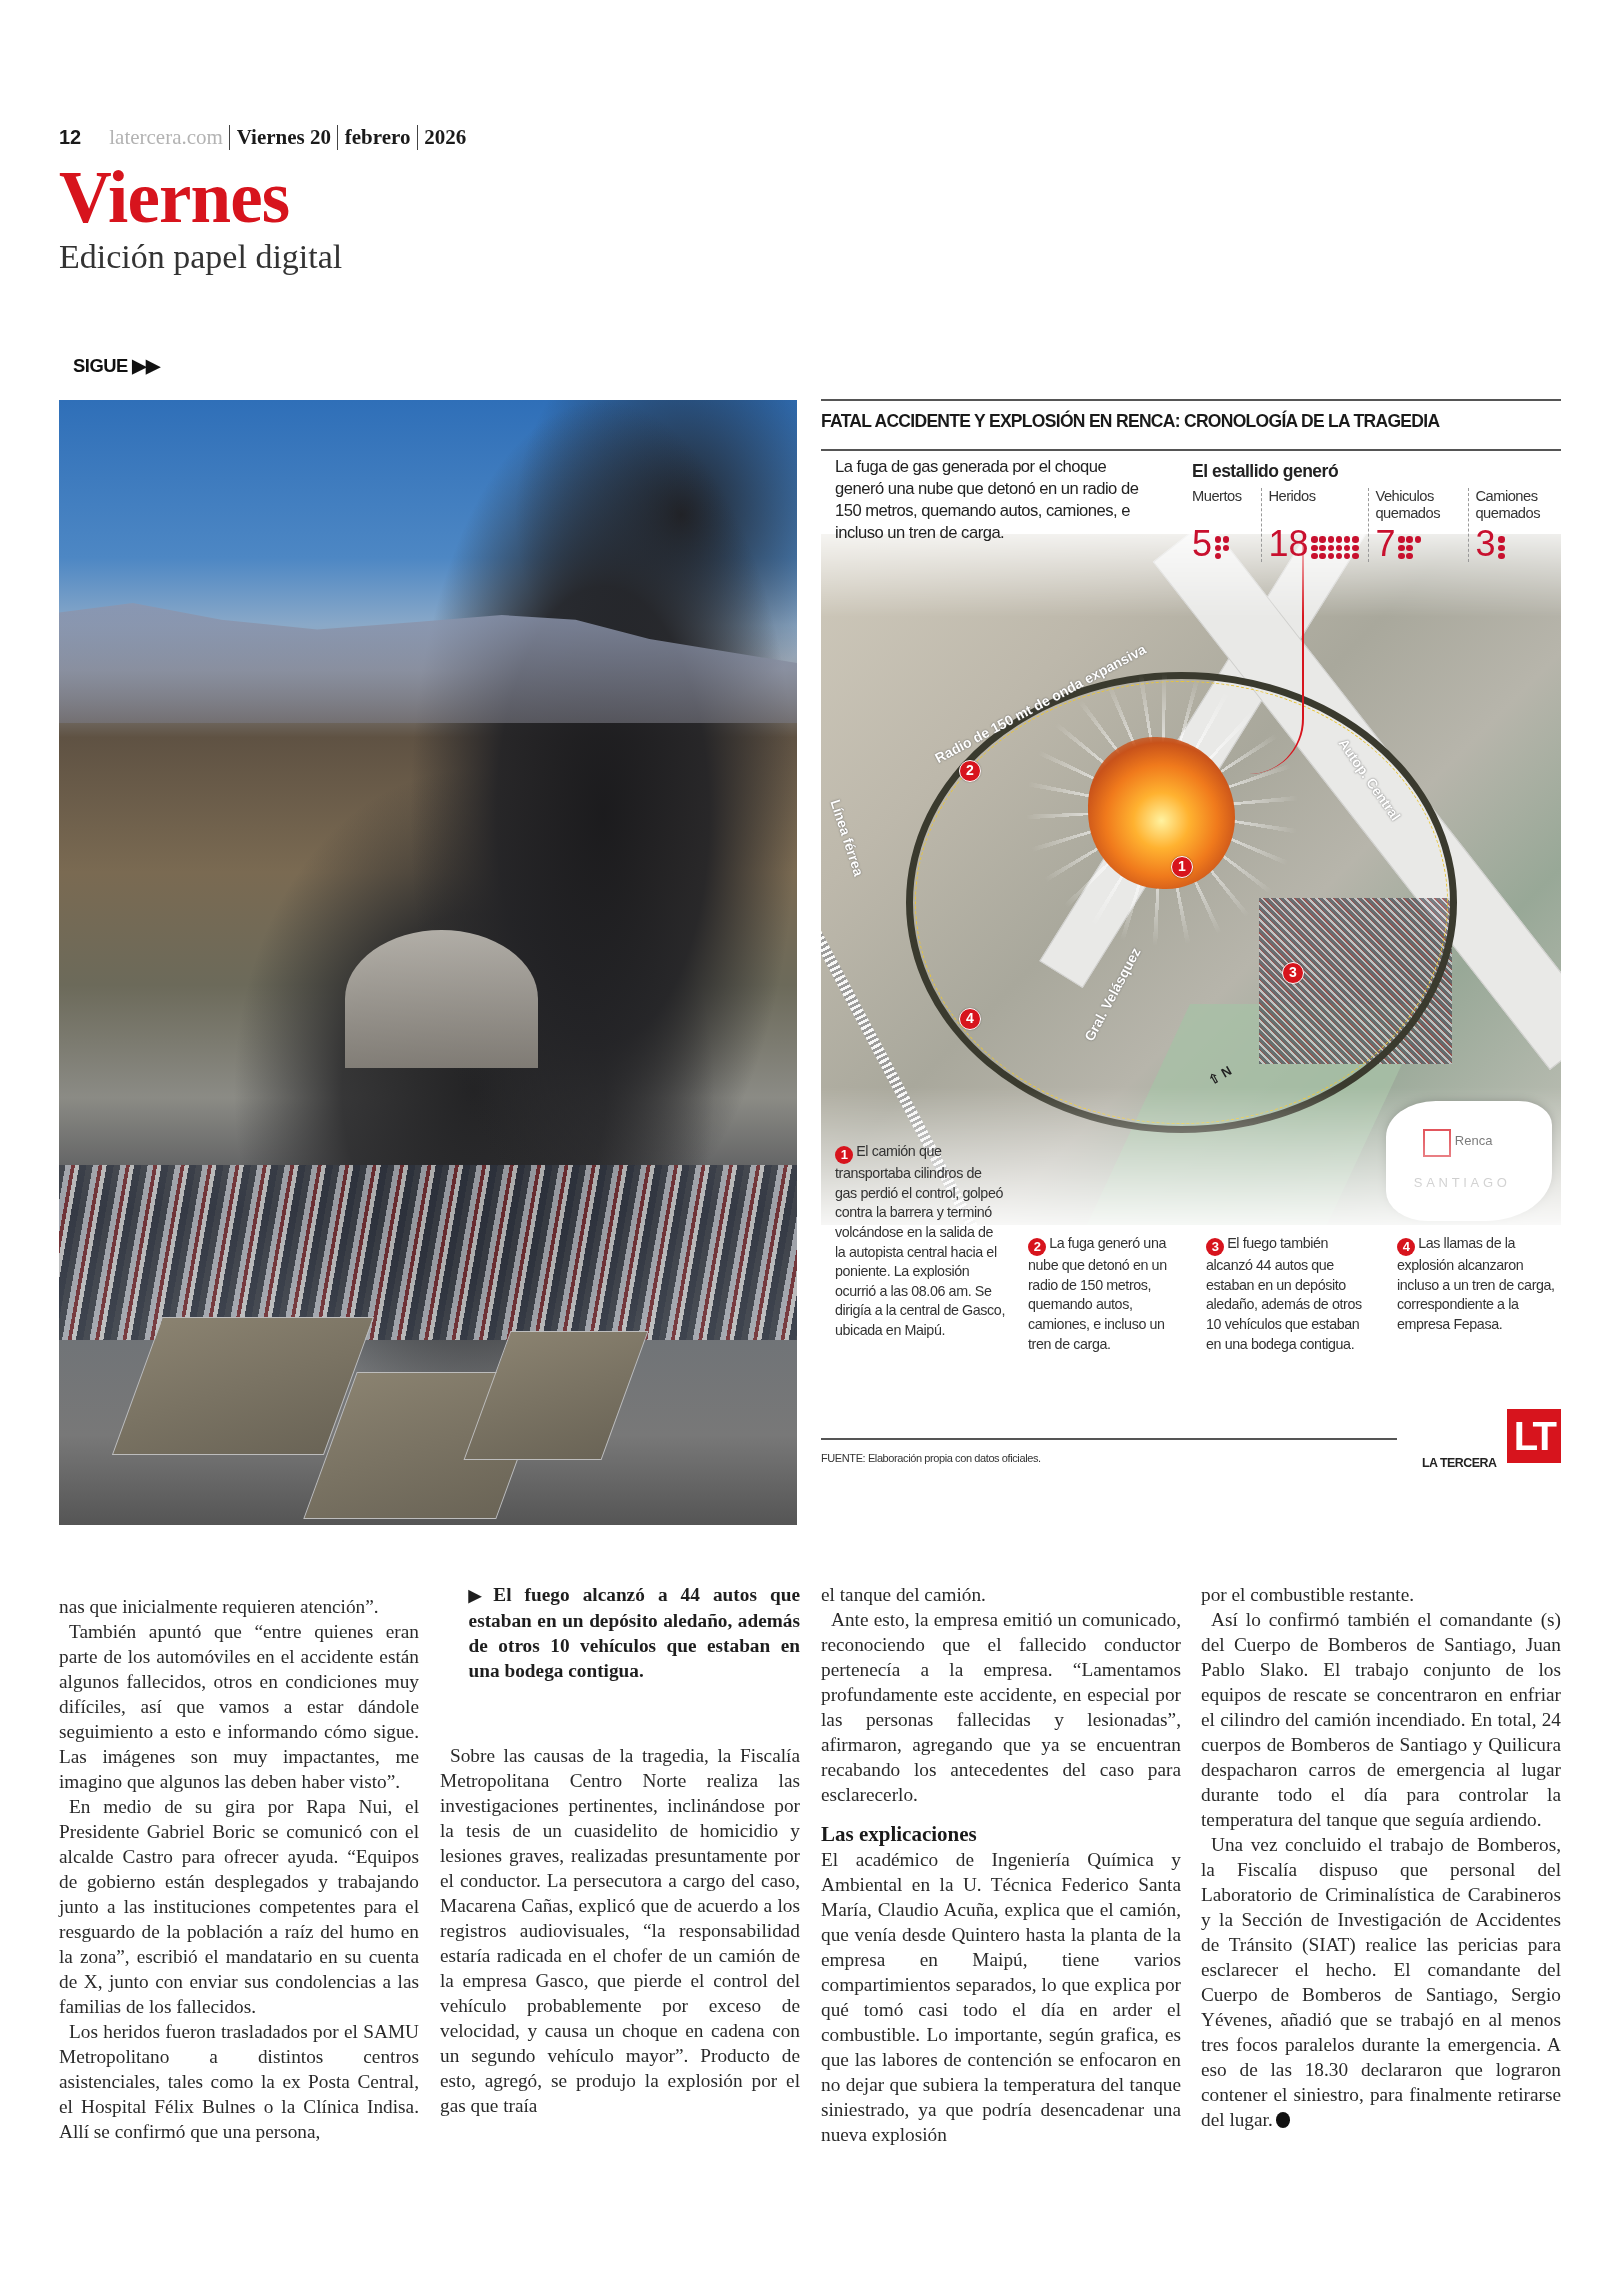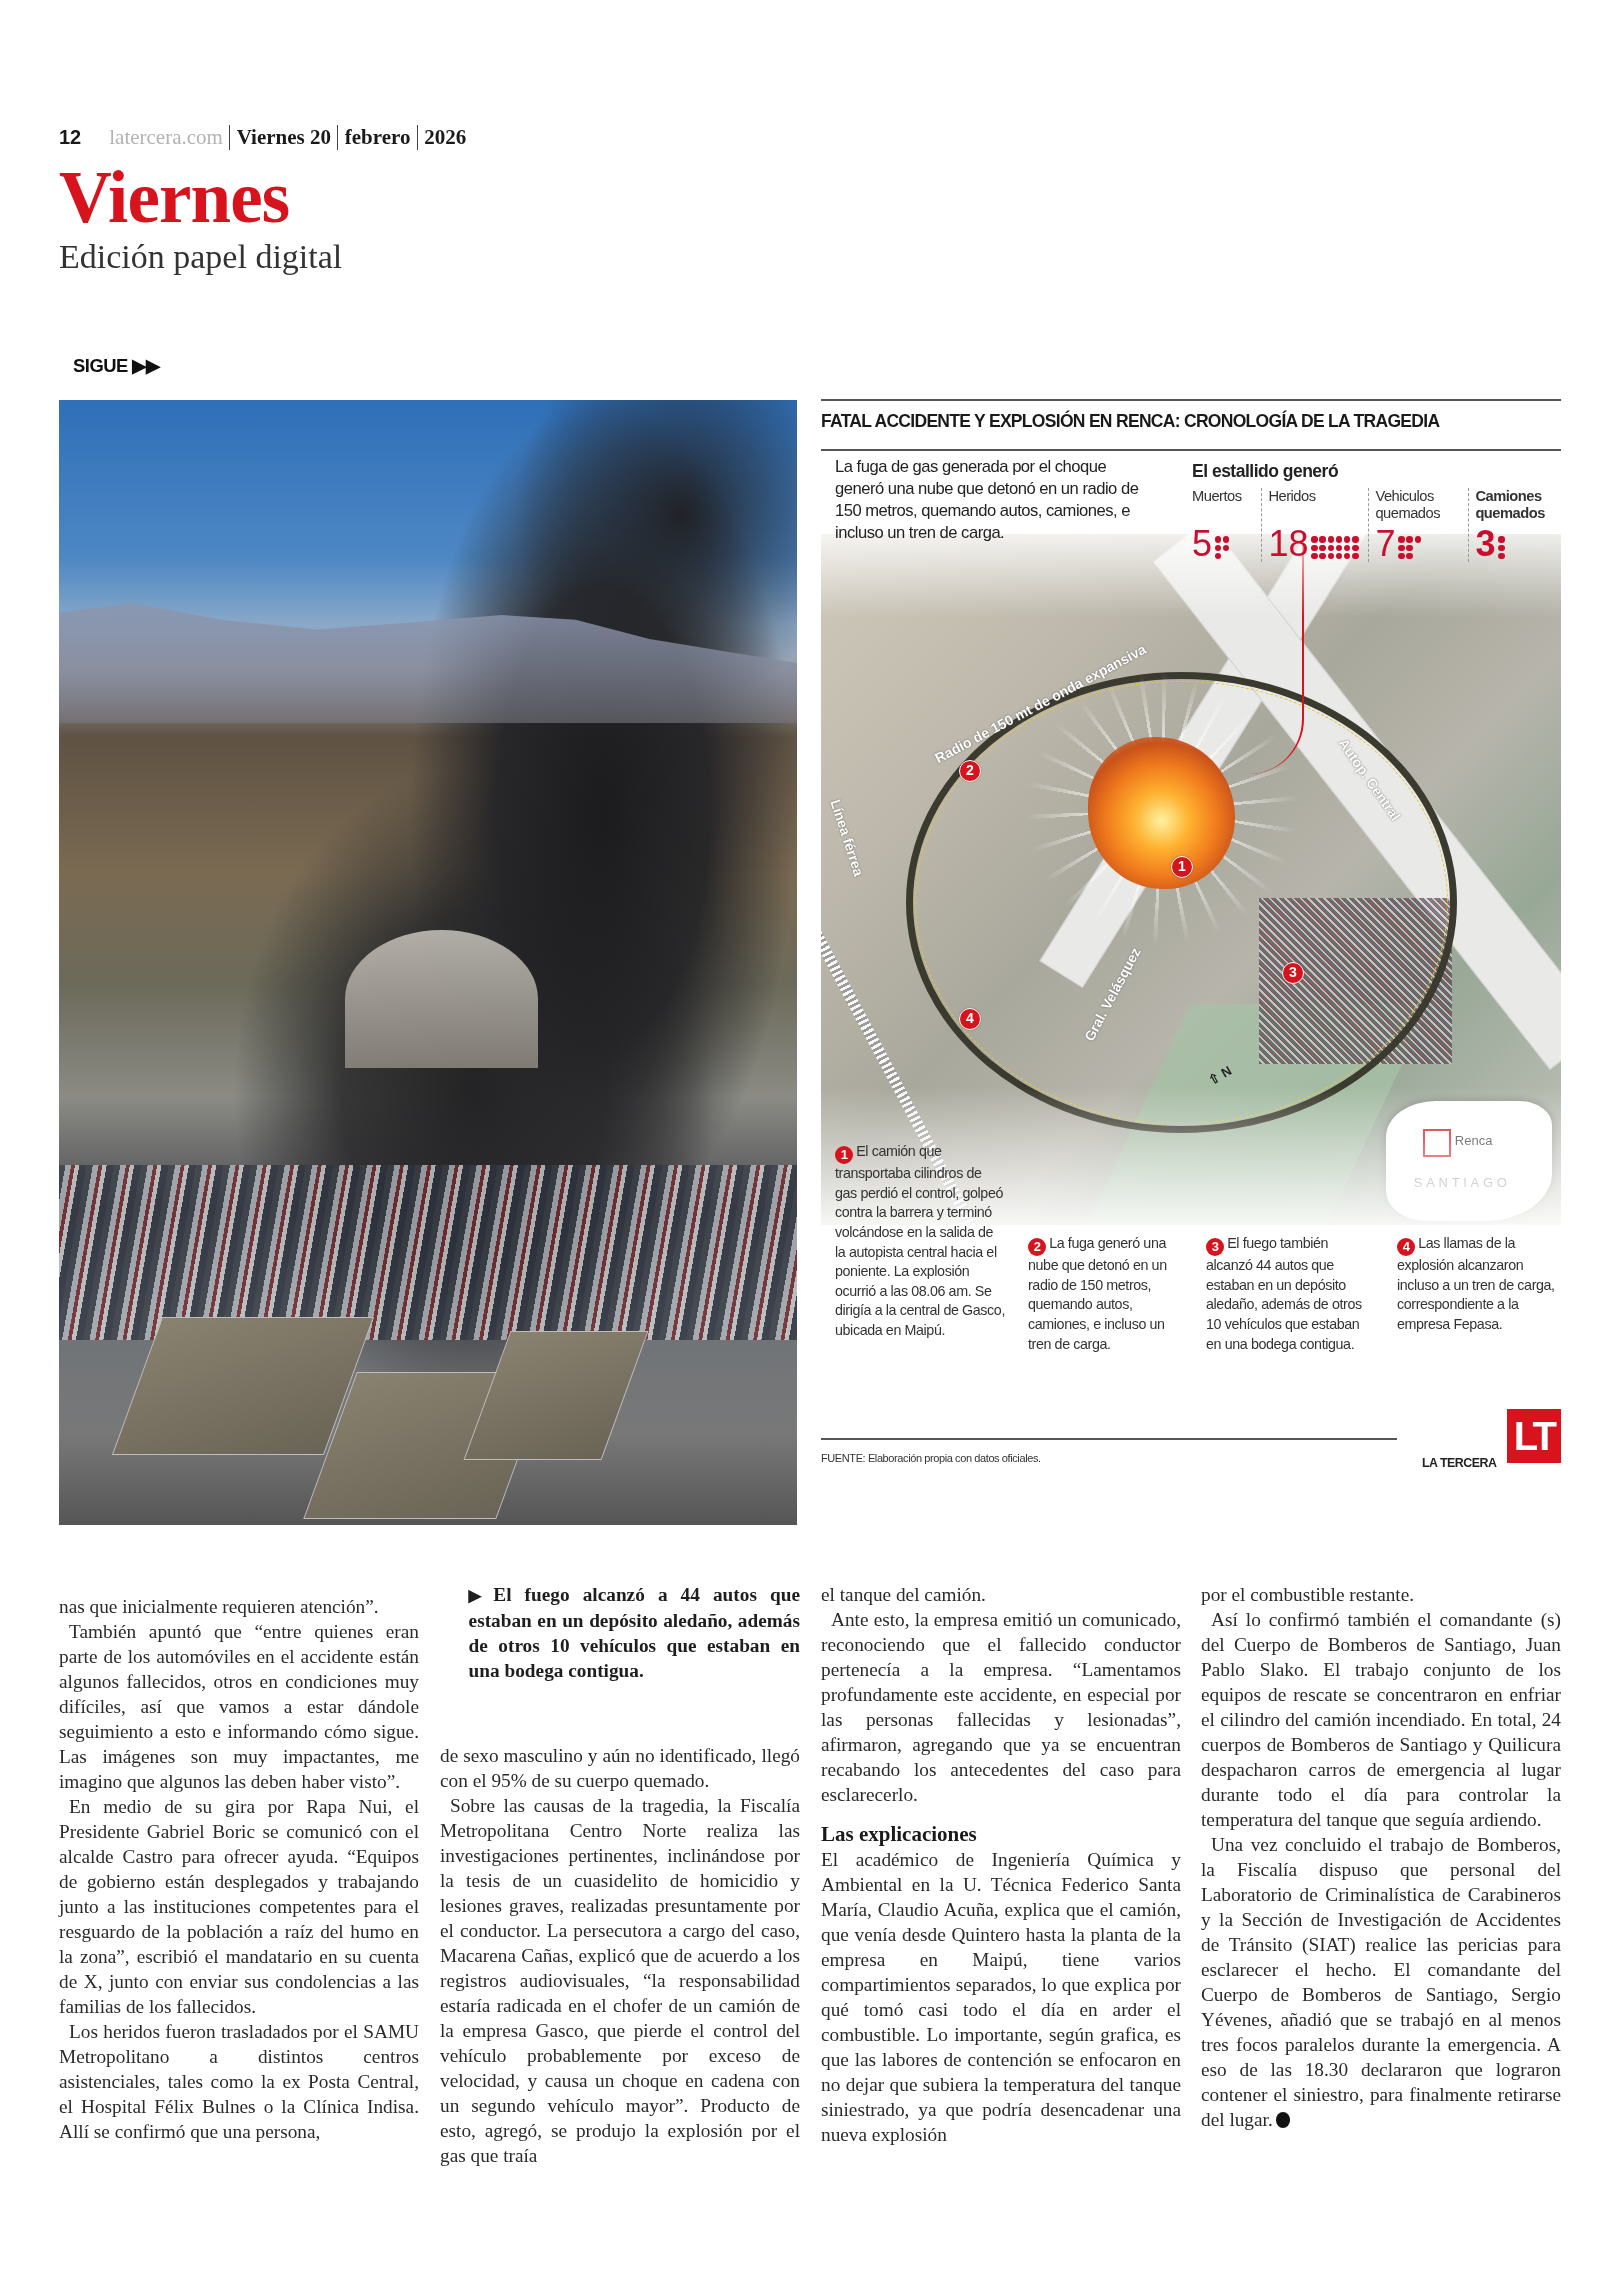--- a/index.html
+++ b/index.html
@@ -201,21 +201,21 @@
             <i></i>
             <i></i>
             <i></i>
             <i></i>
             <i></i>
             <i></i>
             <i></i>
           </span>
         </div>
     </div>
-    <div class="g-stat" style="width:88px;font-weight:bold;">
+    <div class="g-stat" style="width:88px;">
       <div class="lbl">Camiones quemados</div>
       <div class="num">
           <span>3</span>
           <span class="dots">
             <i></i>
             <i></i>
             <i></i>
           </span>
         </div>
     </div>
@@ -246,21 +246,20 @@
   <div class="col" style="left:0;margin-top:12px;">
     <p class="cont">nas que inicialmente requieren atención”.</p>
     <p>También apuntó que “entre quienes eran parte de los automóviles en el accidente están algunos fallecidos, otros en condiciones muy difíciles, así que vamos a estar dándole seguimiento a esto e informando cómo sigue. Las imágenes son muy impactantes, me imagino que algunos las deben haber visto”.</p>
     <p>En medio de su gira por Rapa Nui, el Presidente Gabriel Boric se comunicó con el alcalde Castro para ofrecer ayuda. “Equipos de gobierno están desplegados y trabajando junto a las instituciones competentes para el resguardo de la población a raíz del humo en la zona”, escribió el mandatario en su cuenta de X, junto con enviar sus condolencias a las familias de los fallecidos.</p>
     <p>Los heridos fueron trasladados por el SAMU Metropolitano a distintos centros asistenciales, tales como la ex Posta Central, el Hospital Félix Bulnes o la Clínica Indisa. Allí se confirmó que una persona,</p>
   </div>
   <div class="col" style="left:381px;">
     <div class="pull">
       <span class="arrow">▶</span><span>El fuego alcanzó a 44 autos que estaban en un depósito aledaño, además de otros 10 vehículos que estaban en una bodega contigua.</span>
     </div>
-    <p class="cont">de sexo masculino y aún no identificado, llegó con el 95% de su cuerpo quemado.</p>
     <p>Sobre las causas de la tragedia, la Fiscalía Metropolitana Centro Norte realiza las investigaciones pertinentes, inclinándose por la tesis de un cuasidelito de homicidio y lesiones graves, realizadas presuntamente por el conductor. La persecutora a cargo del caso, Macarena Cañas, explicó que de acuerdo a los registros audiovisuales, “la responsabilidad estaría radicada en el chofer de un camión de la empresa Gasco, que pierde el control del vehículo probablemente por exceso de velocidad, y causa un choque en cadena con un segundo vehículo mayor”. Producto de esto, agregó, se produjo la explosión por el gas que traía</p>
   </div>
   <div class="col" style="left:762px;">
     <p class="cont">el tanque del camión.</p>
     <p>Ante esto, la empresa emitió un comunicado, reconociendo que el fallecido conductor pertenecía a la empresa. “Lamentamos profundamente este accidente, en especial por las personas fallecidas y lesionadas”, afirmaron, agregando que ya se encuentran recabando los antecedentes del caso para esclarecerlo.</p>
     <h3>Las explicaciones</h3>
     <p class="cont">El académico de Ingeniería Química y Ambiental en la U. Técnica Federico Santa María, Claudio Acuña, explica que el camión, que venía desde Quintero hasta la planta de la empresa en Maipú, tiene varios compartimientos separados, lo que explica por qué tomó casi todo el día en arder el combustible. Lo importante, según grafica, es que las labores de contención se enfocaron en no dejar que subiera la temperatura del tanque siniestrado, ya que podría desencadenar una nueva explosión</p>
   </div>
   <div class="col" style="left:1142px;">
     <p class="cont">por el combustible restante.</p>

